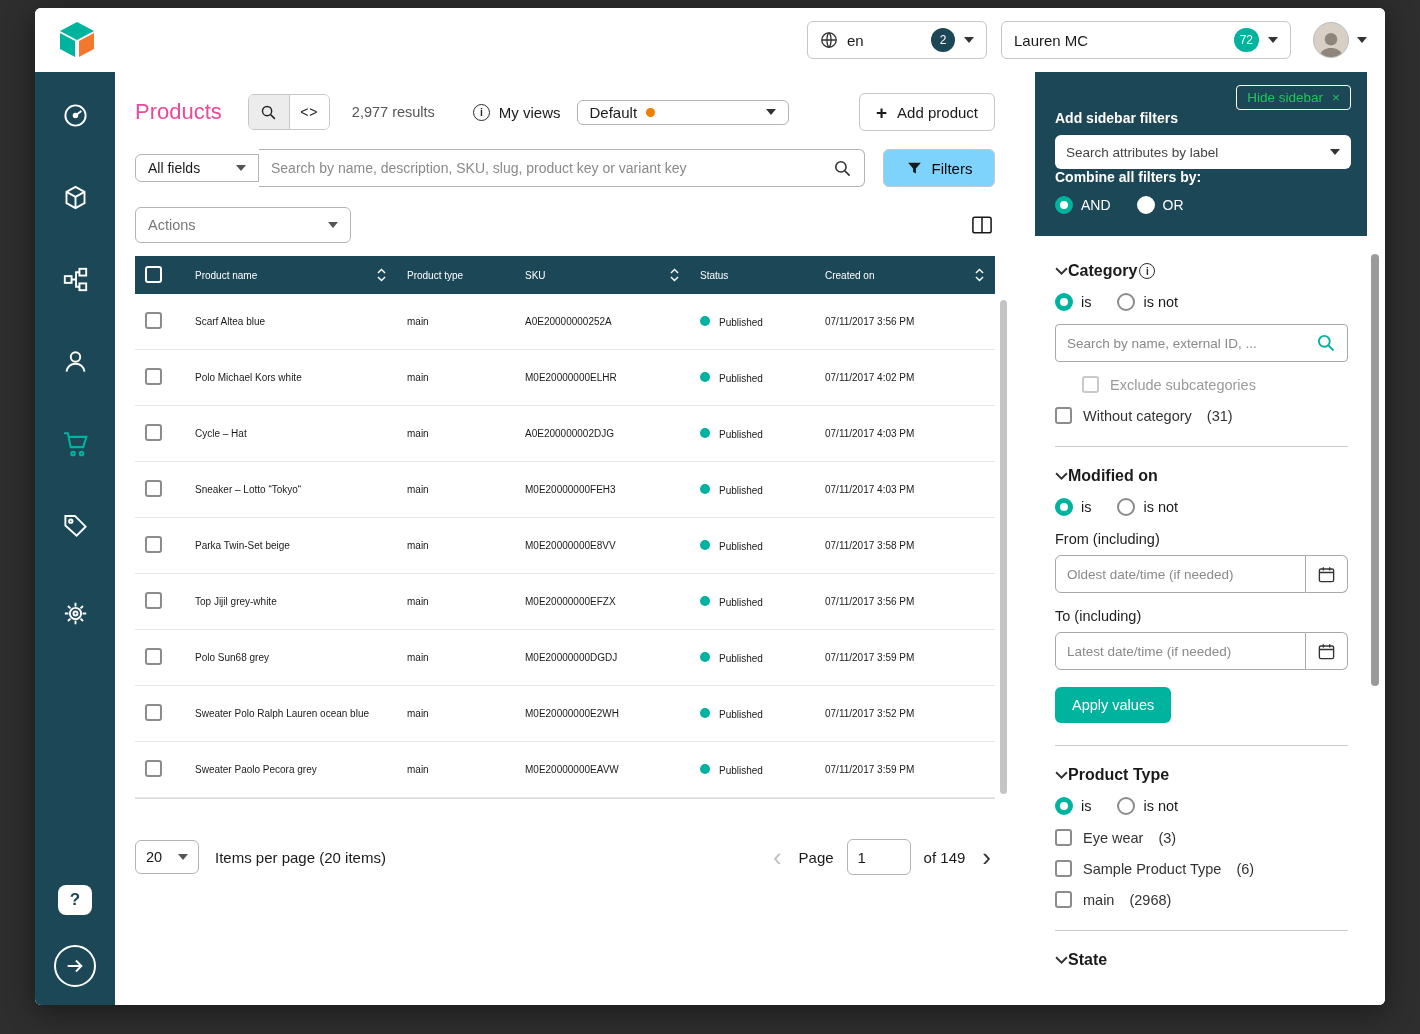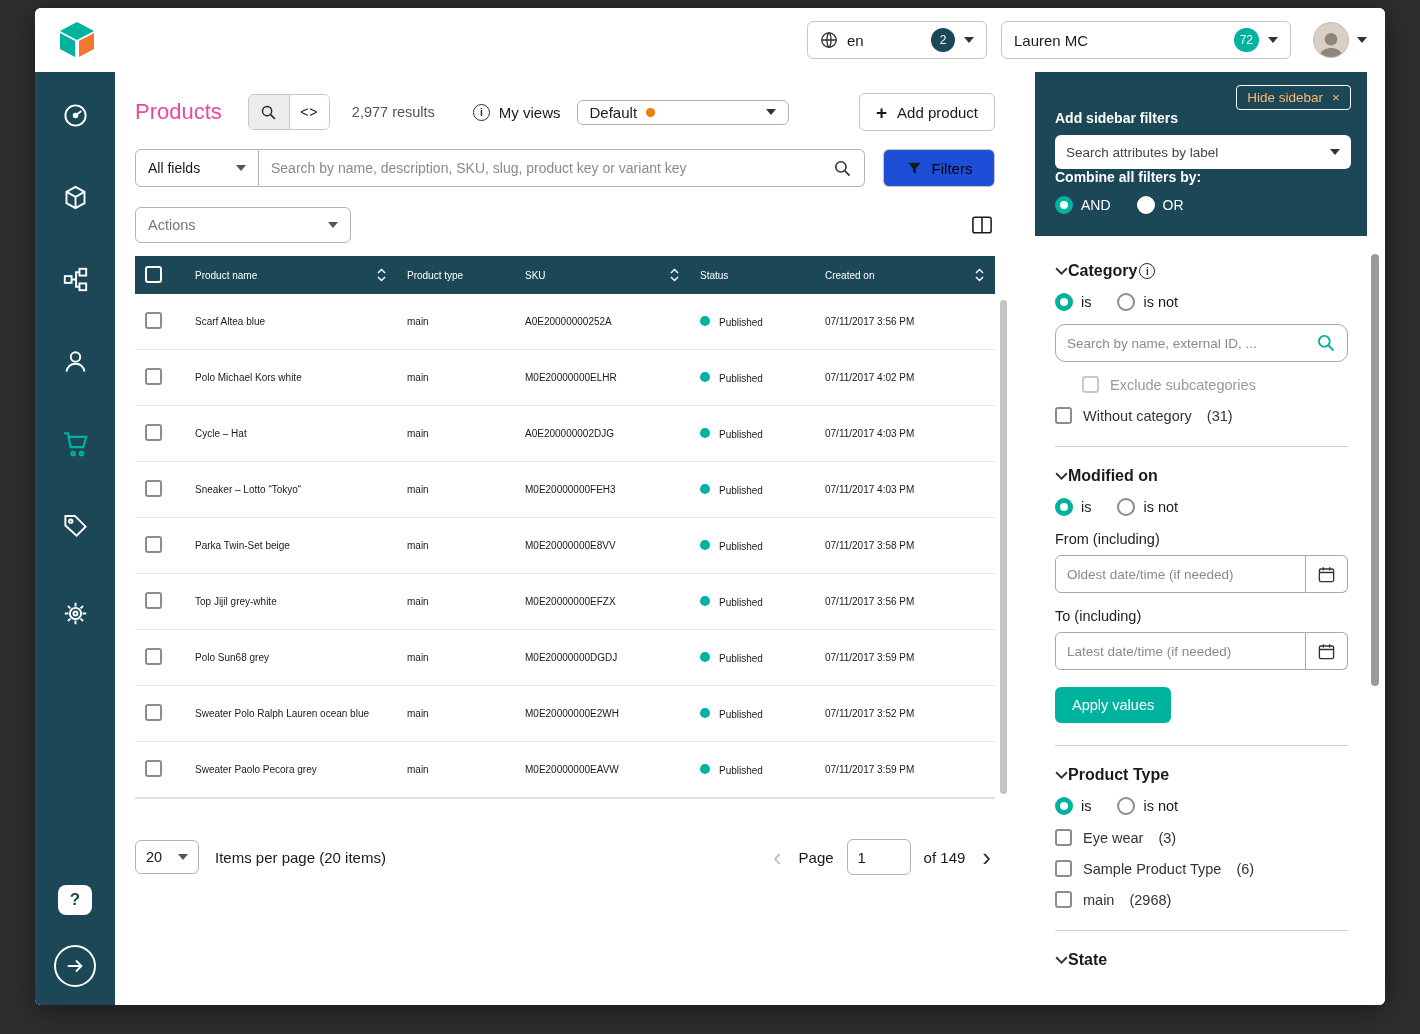--- a/index.html
+++ b/index.html
@@ -60,28 +60,28 @@
   .myviews { margin-left: 9px; font-size: 15px; color: #1a1a1a; }
   .view-select { margin-left: 16px; width: 212px; height: 25px; border: 1px solid #b3b3b3; border-radius: 6px;
     display: flex; align-items: center; padding: 0 12px; gap: 9px; cursor: pointer; font-size: 15px; }
   .dot-orange { width: 9px; height: 9px; border-radius: 50%; background: #f07d00; }
   .view-select .caret { margin-left: auto; }
   .add-btn { margin-left: auto; height: 38px; border: 1px solid #c6c6c6; border-radius: 6px; background: #fff;
     display: flex; align-items: center; gap: 10px; padding: 0 16px; font-size: 15px; cursor: pointer; color: #1a1a1a; }
   .add-btn .plus { font-size: 19px; font-weight: bold; line-height: 1; }
   
   .search-row { display: flex; align-items: center; margin-top: 15px; }
-  .field-select { width: 124px; height: 38px; border: 1px solid #b3b3b3; border-radius: 6px 0 0 6px;
+  .field-select { width: 124px; height: 28px; border: 1px solid #b3b3b3; border-radius: 6px 0 0 6px;
     display: flex; align-items: center; gap: 8px; padding: 0 12px; font-size: 14px; cursor: pointer; background: #fff; }
   .field-select .caret { margin-left: auto; border-top-color: #555; }
   .main-search { width: 606px; height: 38px; border: 1px solid #b3b3b3; border-left: none; border-radius: 0 6px 6px 0;
     display: flex; align-items: center; padding: 0 12px; background: #fff; }
   .main-search input { flex: 1; border: none; outline: none; font-size: 14px; font-family: inherit; color: #333; }
   .main-search input::placeholder { color: #8a8a8a; }
-  .filters-btn { margin-left: auto; height: 38px; width: 112px; border: 1px solid #c6c6c6; border-radius: 6px; background: #1d4ed8;
+  .filters-btn { margin-left: auto; height: 38px; width: 112px; border: 1px solid #c6c6c6; border-radius: 6px; background: #7dd3fc;
     display: flex; align-items: center; justify-content: center; gap: 9px; font-size: 15px; cursor: pointer; }
   
   .actions-row { display: flex; align-items: center; justify-content: space-between; margin-top: 20px; }
   .actions-select { width: 216px; height: 36px; border: 1px solid #b3b3b3; border-radius: 6px;
     display: flex; align-items: center; padding: 0 12px; font-size: 14.5px; color: #777; cursor: pointer; }
   .actions-select .caret { margin-left: auto; border-top-color: #555; }
   .cols-btn { background: none; border: none; cursor: pointer; padding: 2px; }
   
   .table-wrap { margin-top: 13px; position: relative; border-bottom: 1px solid #dcdcdc; }
   table { width: 860px; border-collapse: collapse; table-layout: fixed; font-size: 10px; }
@@ -103,39 +103,39 @@
   .items-label { margin-left: 16px; font-size: 15px; }
   .pager { margin-left: auto; display: flex; align-items: center; gap: 13px; font-size: 15px; }
   .chev { font-size: 26px; line-height: 1; background: none; border: none; cursor: pointer; padding: 0 4px; }
   .chev.dis { color: #c0c0c0; cursor: default; }
   .chev.en { color: #333; }
   .page-input { width: 64px; height: 36px; border: 1px solid #b3b3b3; border-radius: 6px; padding: 0 10px; font-size: 15px; font-family: inherit; color: #1a1a1a; }
   
   .filter-panel { flex: 0 0 350px; background: #fff; position: relative; overflow: hidden; }
   .panel-dark { width: 332px; background: #1b4757; padding: 13px 16px 22px 20px; }
   .hide-row { display: flex; justify-content: flex-end; }
-  .hide-btn { border: 1px solid #fff; background: none; color: #fdba74; border-radius: 4px; padding: 4px 10px;
+  .hide-btn { border: 1px solid #fff; background: none; color: #22c55e; border-radius: 4px; padding: 4px 10px;
     font-size: 13.5px; display: inline-flex; align-items: center; gap: 9px; cursor: pointer; font-family: inherit; }
   .dark-label { color: #fff; font-weight: bold; font-size: 14px; }
   .attr-select { margin-top: 9px; height: 34px; background: #fff; border-radius: 6px; display: flex; align-items: center;
     padding: 0 11px; font-size: 13.5px; color: #444; cursor: pointer; }
   .attr-select .caret { margin-left: auto; }
   .radio-row { display: flex; align-items: center; gap: 26px; margin-top: 11px; }
   .radio-row label { display: inline-flex; align-items: center; gap: 8px; color: #fff; font-size: 14px; cursor: pointer; }
   .radio { width: 18px; height: 18px; border-radius: 50%; background: #fff; border: 2px solid #8c8c8c; flex: 0 0 auto; }
   .radio.sel { border: 5px solid #00b39e; }
   .radio.white { border: 2px solid #fff; background: #fff; }
   .panel-body { padding: 6px 37px 20px 20px; }
   .section-head { display: flex; align-items: center; margin-top: 20px; cursor: pointer; }
   .section-title { font-size: 16px; font-weight: bold; color: #1a1a1a; }
   .sec-info { width: 16px; height: 16px; border: 1.5px solid #2b2b2b; border-radius: 50%; font-size: 10px; font-weight: bold;
     display: inline-flex; align-items: center; justify-content: center; color: #2b2b2b; margin-left: 2px; }
   .isrow { display: flex; align-items: center; gap: 26px; margin-top: 13px; }
   .isrow label { display: inline-flex; align-items: center; gap: 8px; font-size: 14.5px; color: #1a1a1a; cursor: pointer; }
-  .f-search { margin-top: 13px; height: 38px; border: 1px solid #a8a8a8; border-radius: 10px; display: flex; align-items: center; padding: 0 11px; }
+  .f-search { margin-top: 13px; height: 38px; border: 1px solid #a8a8a8; border-radius: 4px; display: flex; align-items: center; padding: 0 11px; }
   .f-search input { flex: 1; border: none; outline: none; font-size: 13.5px; font-family: inherit; color: #333; min-width: 0; }
   .f-search input::placeholder { color: #8a8a8a; }
   .cb-row { display: flex; align-items: center; gap: 11px; margin-top: 14px; font-size: 14.5px; color: #333; cursor: pointer; }
   .cb-row.dis { color: #9a9a9a; padding-left: 27px; }
   .cb-row.dis .checkbox { border-color: #c9c9c9; }
   .cb-count { margin-left: 4px; }
   .divider { border: none; border-top: 1px solid #cdcdcd; margin: 22px 0 0; }
   .sub-label { font-size: 14.5px; color: #222; margin-top: 15px; }
   .date-group { display: flex; margin-top: 8px; }
   .date-group input { flex: 1; height: 38px; border: 1px solid #a8a8a8; border-radius: 6px 0 0 6px; padding: 0 11px;

